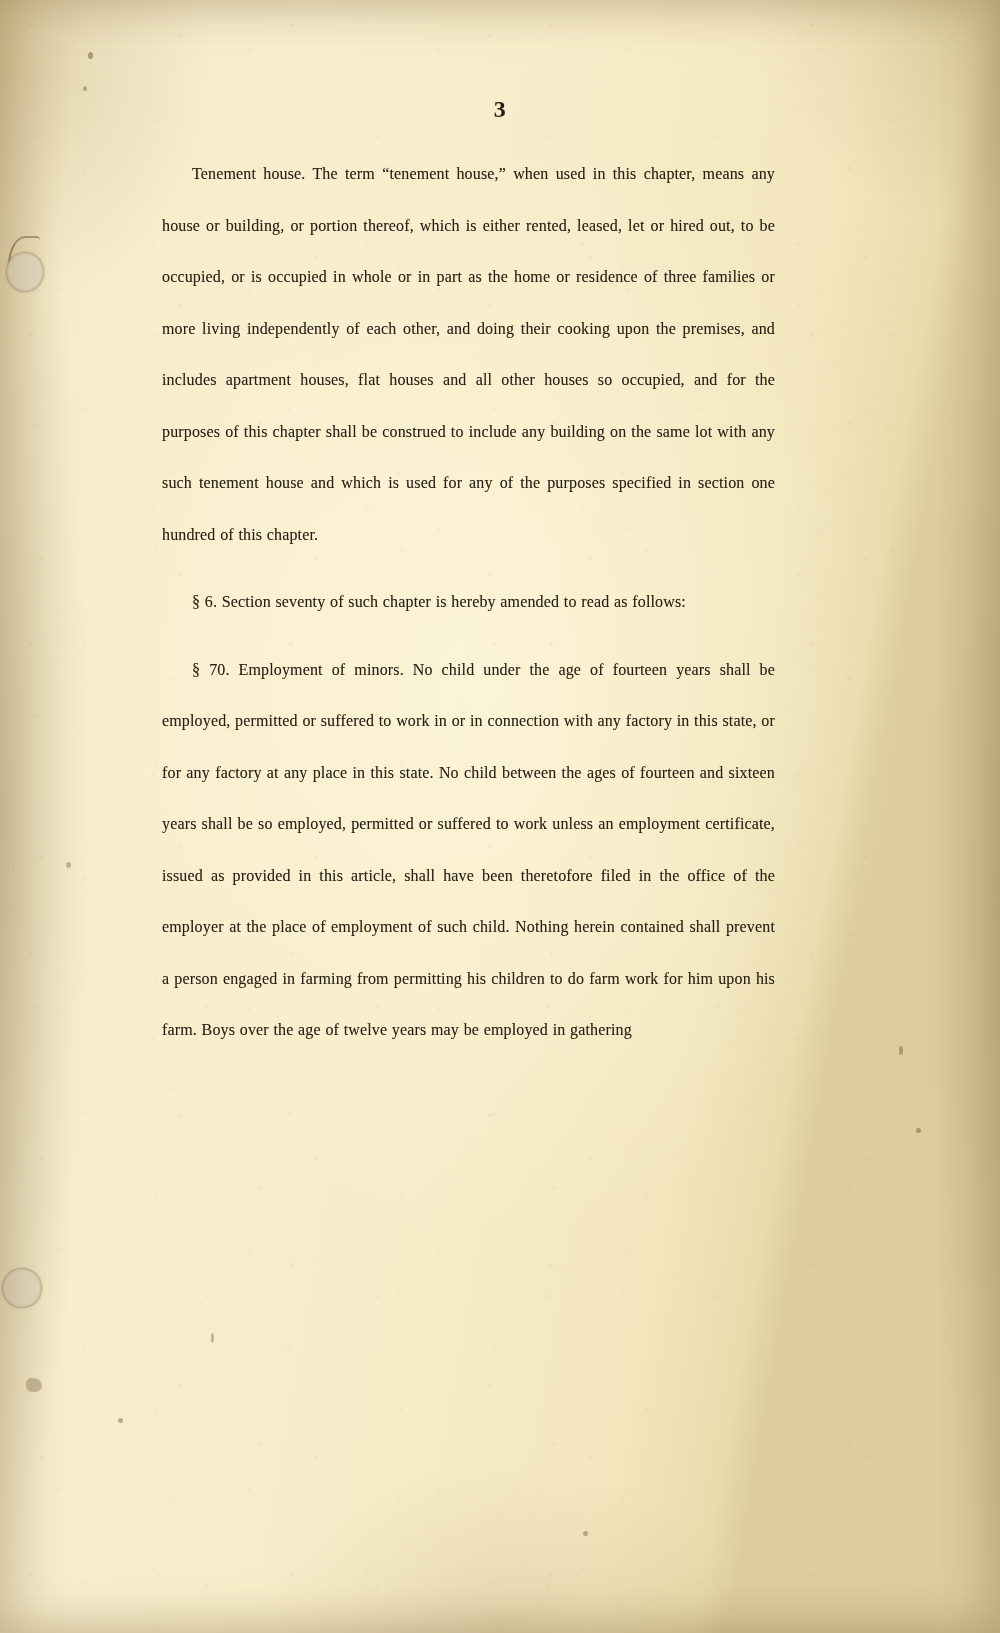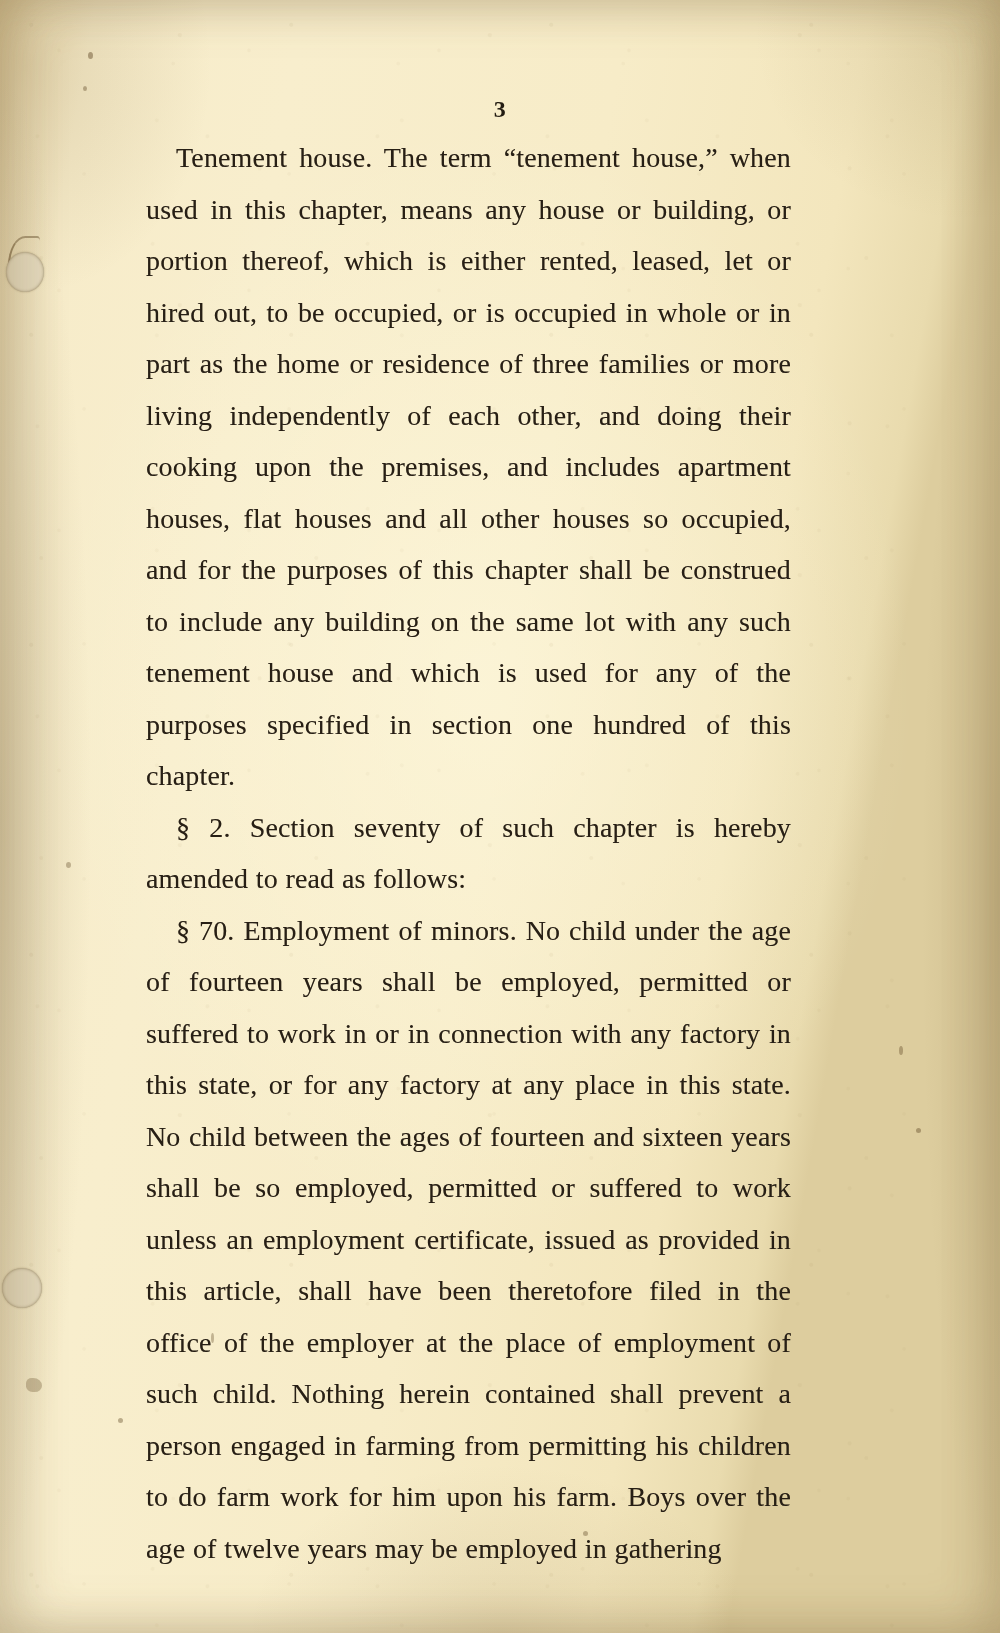--- a/index.html
+++ b/index.html
@@ -78,24 +78,24 @@
   }
 
   .textblock {
     position: absolute;
     top: 132px;
     left: 146px;
     width: 645px;
   }
 
   .para {
-    margin: 0;
+    margin: 16px;
     text-align: justify;
     text-align-last: left;
-    font-size: 28px;
+    font-size: 16px;
     line-height: 51.5px;
     letter-spacing: 0.15px;
     word-spacing: 0.5px;
     color: #271f15;
   }
   .para.indent { text-indent: 30px; }
 
   
   .para { text-shadow: 0 0 0.6px rgba(40,30,18,0.35); }
 
@@ -156,20 +156,20 @@
   <div class="speck" style="left:583px; top:1531px; width:5px; height:5px; background:rgba(95,72,38,0.38);"></div>
   <div class="speck" style="left:211px; top:1333px; width:3px; height:10px; background:rgba(95,72,38,0.35);"></div>
 
   <div class="page-number">3</div>
 
   <div class="textblock">
 
     <p class="para indent">Tenement house. The term “tenement house,” when used in this chapter, means any house or building, or portion thereof, which is either rented, leased, let or hired out, to be occupied, or is occupied in whole or in part as the home or residence of three families or more living independently of each other, and doing their cooking upon the premises, and includes apartment houses, flat houses and all other houses so occupied, and for the purposes of this chapter shall be construed to include any building on the same lot with any such tenement house and which is used for any of the purposes specified in section one hundred of this chapter.</p>
 
 
-    <p class="para indent">§ 2. Section seventy of such chapter is hereby amended to read as follows:</p>
+    <p class="para indent">§ 6. Section seventy of such chapter is hereby amended to read as follows:</p>
 
     <p class="para indent">§ 70. Employment of minors. No child under the age of fourteen years shall be employed, permitted or suffered to work in or in connection with any factory in this state, or for any factory at any place in this state. No child between the ages of fourteen and sixteen years shall be so employed, permitted or suffered to work unless an employment certificate, issued as provided in this article, shall have been theretofore filed in the office of the employer at the place of employment of such child. Nothing herein contained shall prevent a person engaged in farming from permitting his children to do farm work for him upon his farm. Boys over the age of twelve years may be employed in gathering</p>
 
   </div>
 
   <div class="edge-shade"></div>
 </div>
 
 </body></html>

